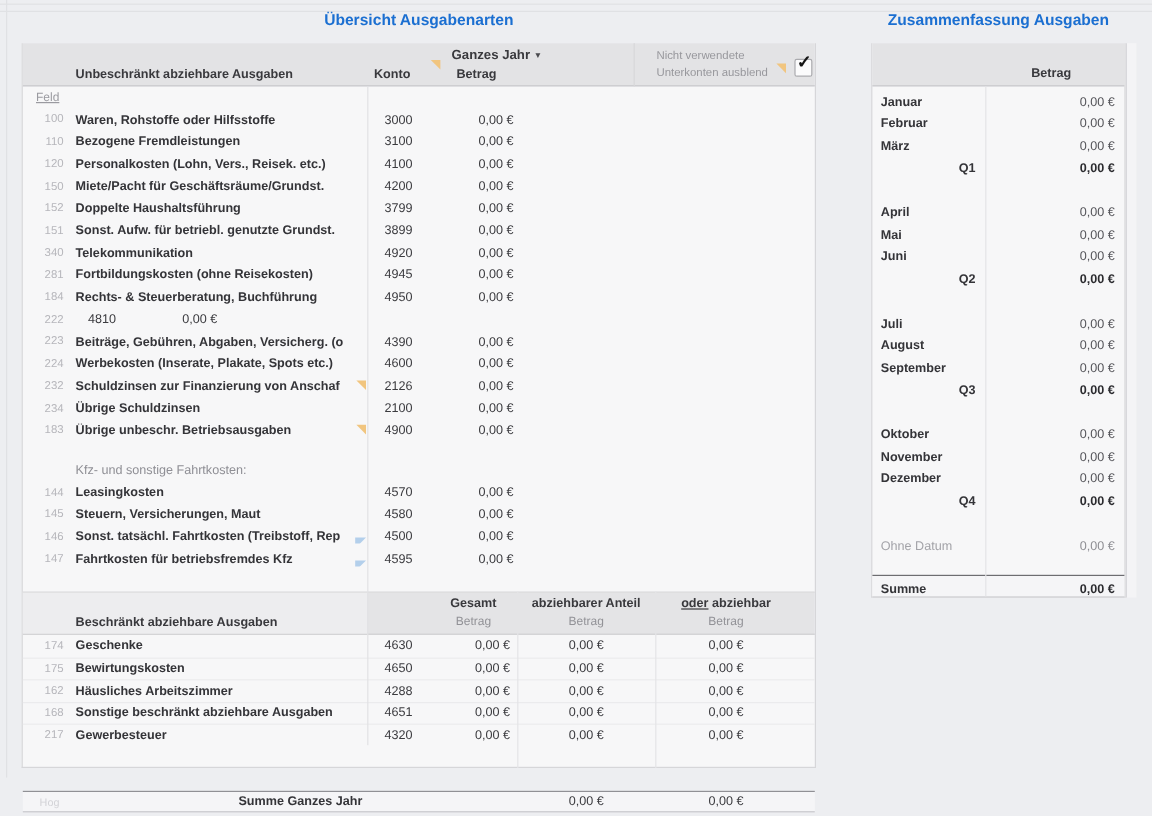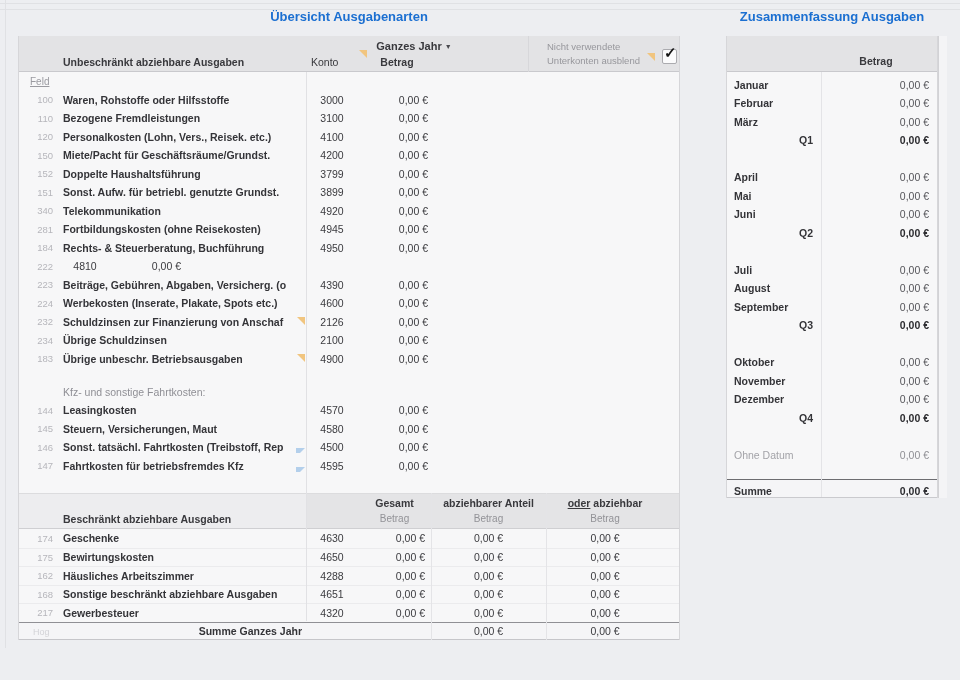--- a/index.html
+++ b/index.html
@@ -30,21 +30,21 @@
   .mt-header {
     position:relative; height:36px; background:#e3e3e5;
     border-bottom:1px solid #c9c9cd;
   }
   .mth-period {
     position:absolute; left:330px; top:4px; width:130px; text-align:center;
     font-size:11px; font-weight:bold; color:#39393d; cursor:default;
   }
   .mth-period .tri { font-size:7px; color:#4a4a4e; vertical-align:1px; }
   .mth-sec1 { position:absolute; left:44px; top:20px; font-size:10.5px; font-weight:bold; color:#39393d; }
-  .mth-konto { position:absolute; left:292px; top:20px; width:52px; text-align:left; font-size:10.5px; font-weight:normal; color:#39393d; }
+  .mth-konto { position:absolute; left:271px; top:20px; width:52px; text-align:right; font-size:10.5px; font-weight:bold; color:#39393d; }
   .mth-betrag { position:absolute; left:339px; top:20px; width:78px; text-align:center; font-size:10.5px; font-weight:bold; color:#39393d; }
   .mth-note1 { position:absolute; left:528px; top:5px; font-size:9.5px; color:#97979c; }
   .mth-note2 { position:absolute; left:528px; top:19px; font-size:9.5px; color:#97979c; }
   .mth-vline { position:absolute; left:509px; top:0; width:1px; height:36px; background:#d7d7da; }
   .checkbox {
     position:absolute; left:643px; top:13px; width:15px; height:15px;
     background:#fbfbfc; border:1px solid #ababaf; border-radius:2px;
   }
   .checkbox .check { position:absolute; left:1px; top:-6px; font-size:15px; font-weight:bold; color:#141414; line-height:18px; }
 
@@ -85,21 +85,21 @@
   .h2-gesamt-s { left:339px; top:19px; width:73px; }
   .h2-anteil-t { left:412px; top:3px;  width:115px; }
   .h2-anteil-s { left:412px; top:19px; width:115px; }
   .h2-nicht-t  { left:527px; top:3px;  width:118px; }
   .h2-nicht-s  { left:527px; top:19px; width:118px; }
   .u { text-decoration:underline; }
 
   .lower-rows .row:not(:first-child) { border-top:1px solid #ebebed; }
 
   .summe-row { position:relative; display:flex; align-items:center; height:18.5px;
-    border-top:1px solid #909095; border-bottom:1px solid #c6c6ca; font-size:10.5px; background:#f5f5f7; }
+    border-top:1px solid #909095; border-bottom:1px solid #c6c6ca; font-size:10.5px; background:#f5f5f7;margin-top:37px; }
   .summe-label { width:287px; text-align:right; padding-right:4px; font-weight:bold; color:#343438; flex:none; }
   .summe-spacer { width:125px; flex:none; }
   .artifact { position:absolute; left:14px; top:4px; font-size:9px; color:#d3d3d7; }
 
   .vline { position:absolute; width:1px; background:#e1e1e4; }
   #vl-konto  { left:287px; top:36px; height:549px; }
   #vl-g-a    { left:412px; top:457px; height:147px; background:#e4e4e7; }
   #vl-a-n    { left:527px; top:457px; height:147px; background:#e4e4e7; }
 
   

